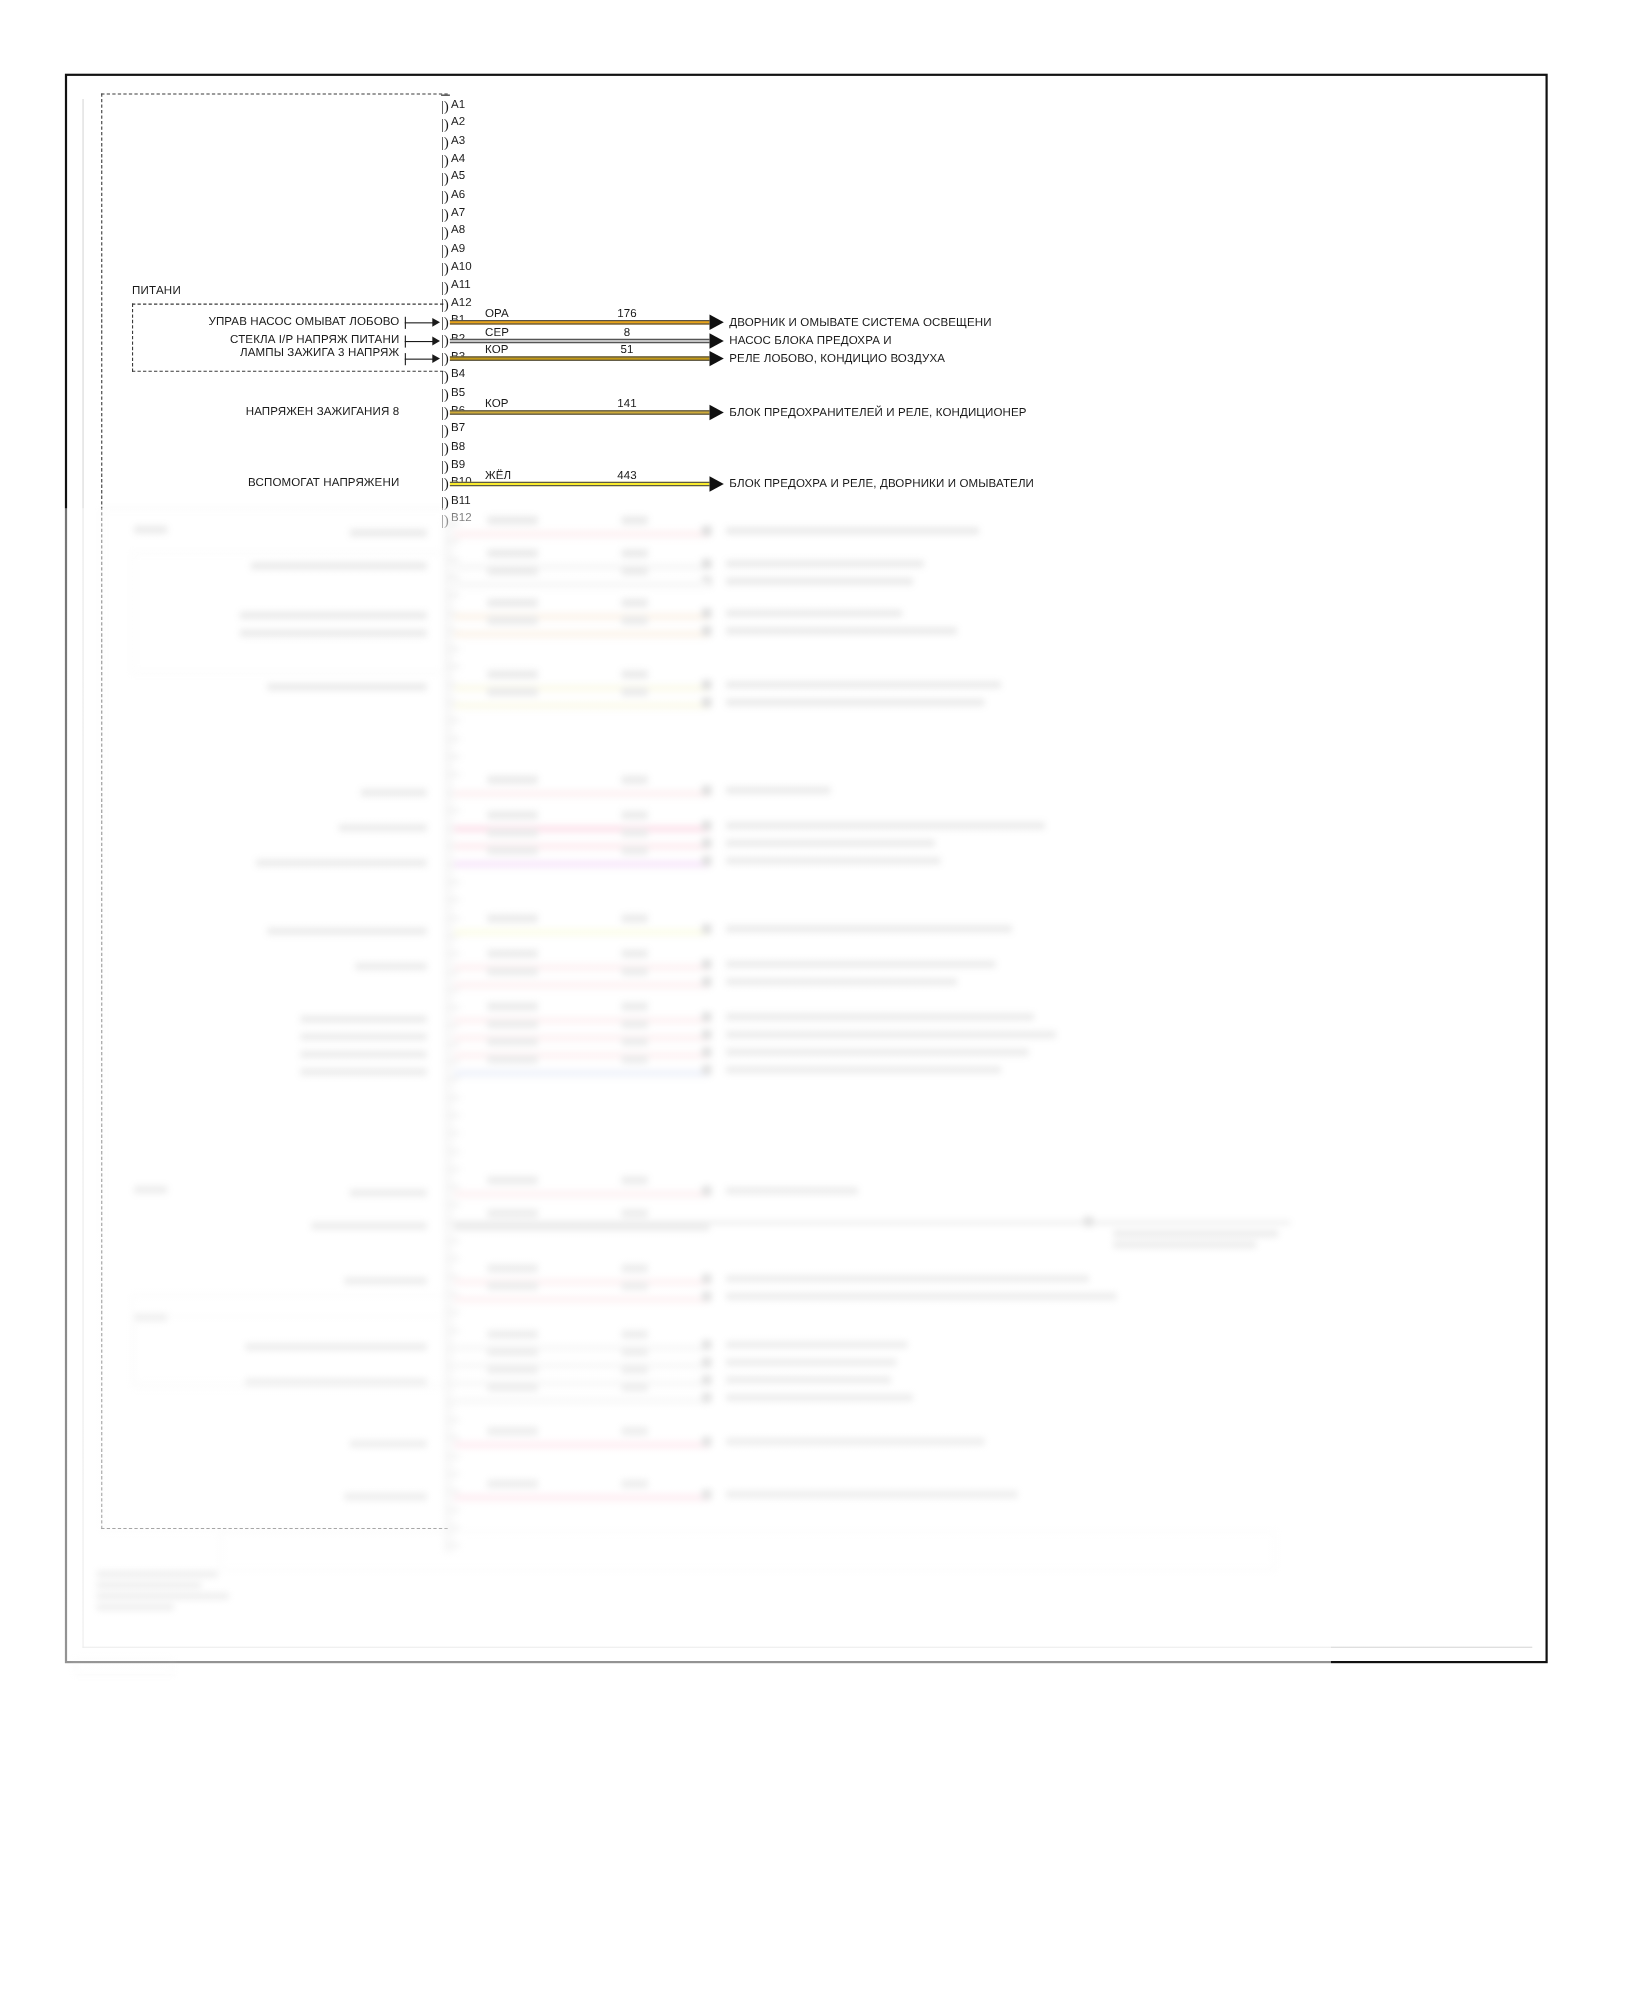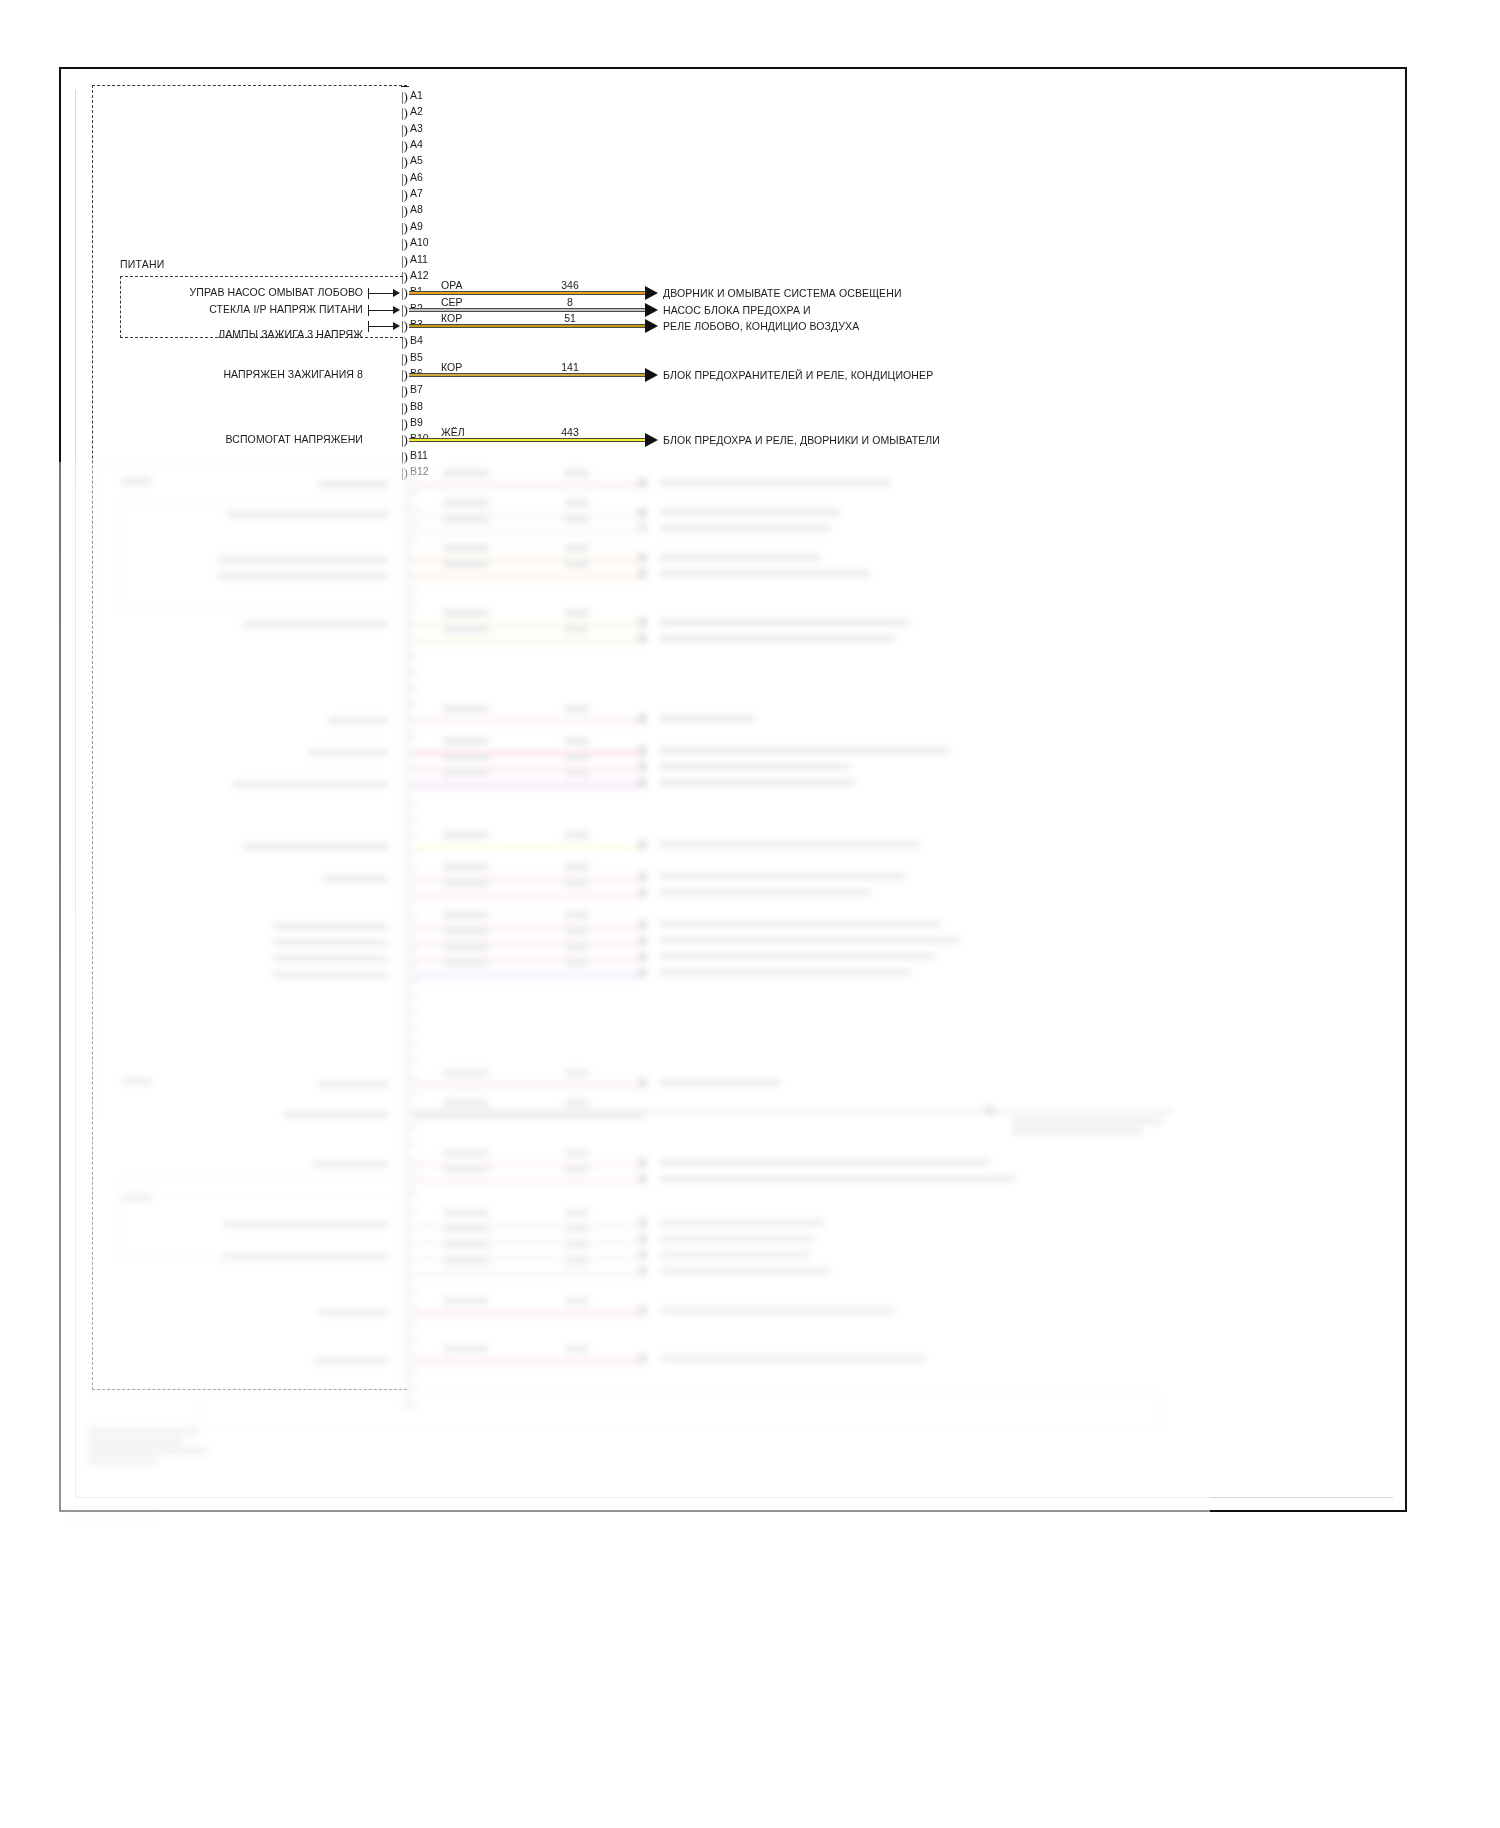--- a/index.html
+++ b/index.html
@@ -325,33 +325,33 @@
 
   <div id="source-layer">
       <div class="src-label" style="left: 120px; width: 243px; top: 286.2px;">УПРАВ НАСОС ОМЫВАТ ЛОБОВО</div>
       <div class="src-lead" style="left: 368px; top: 293.2px; width: 26px;"></div>
       <div class="src-lead-tick" style="left: 368px; top: 288.2px; height: 11px;"></div>
       <div class="arrowhead-sm" style="left: 393px; top: 289.2px;"></div>
       <div class="src-label" style="left: 120px; width: 243px; top: 302.55px;">СТЕКЛА I/P НАПРЯЖ ПИТАНИ</div>
       <div class="src-lead" style="left: 368px; top: 309.55px; width: 26px;"></div>
       <div class="src-lead-tick" style="left: 368px; top: 304.55px; height: 11px;"></div>
       <div class="arrowhead-sm" style="left: 393px; top: 305.55px;"></div>
-      <div class="src-label" style="left: 120px; width: 243px; top: 328px;">ЛАМПЫ ЗАЖИГА 3 НАПРЯЖ</div>
+      <div class="src-label" style="left: 120px; width: 243px; top: 315px;">ЛАМПЫ ЗАЖИГА 3 НАПРЯЖ</div>
       <div class="src-lead" style="left: 368px; top: 325.9px; width: 26px;"></div>
       <div class="src-lead-tick" style="left: 368px; top: 320.9px; height: 11px;"></div>
       <div class="arrowhead-sm" style="left: 393px; top: 321.9px;"></div>
       <div class="src-label" style="left: 120px; width: 243px; top: 367.95px;">НАПРЯЖЕН ЗАЖИГАНИЯ 8</div>
       <div class="src-label" style="left: 120px; width: 243px; top: 433.35px;">ВСПОМОГАТ НАПРЯЖЕНИ</div>
     </div>
 
   <div id="wire-layer">
       <div class="wire" style="left: 409px; top: 291.2px; width: 236px; background: rgb(232, 163, 25);"></div>
       <div class="wire-arrow" style="left: 645px; top: 286.2px;"></div>
       <div class="wire-color-code" style="left: 441px; top: 279.2px;">ОРА</div>
-      <div class="wire-number" style="left: 535px; width: 70px; top: 279.2px;">346</div>
+      <div class="wire-number" style="left: 535px; width: 70px; top: 279.2px;">176</div>
       <div class="dest-label" style="left: 663px; top: 287.2px;">ДВОРНИК И ОМЫВАТЕ СИСТЕМА ОСВЕЩЕНИ</div>
       <div class="wire" style="left: 409px; top: 307.55px; width: 236px; background: rgb(196, 196, 196);"></div>
       <div class="wire-arrow" style="left: 645px; top: 302.55px;"></div>
       <div class="wire-color-code" style="left: 441px; top: 295.55px;">СЕР</div>
       <div class="wire-number" style="left: 535px; width: 70px; top: 295.55px;">8</div>
       <div class="dest-label" style="left: 663px; top: 303.55px;">НАСОС БЛОКА ПРЕДОХРА И</div>
       <div class="wire" style="left: 409px; top: 323.9px; width: 236px; background: rgb(196, 154, 22);"></div>
       <div class="wire-arrow" style="left: 645px; top: 318.9px;"></div>
       <div class="wire-color-code" style="left: 441px; top: 311.9px;">КОР</div>
       <div class="wire-number" style="left: 535px; width: 70px; top: 311.9px;">51</div>

